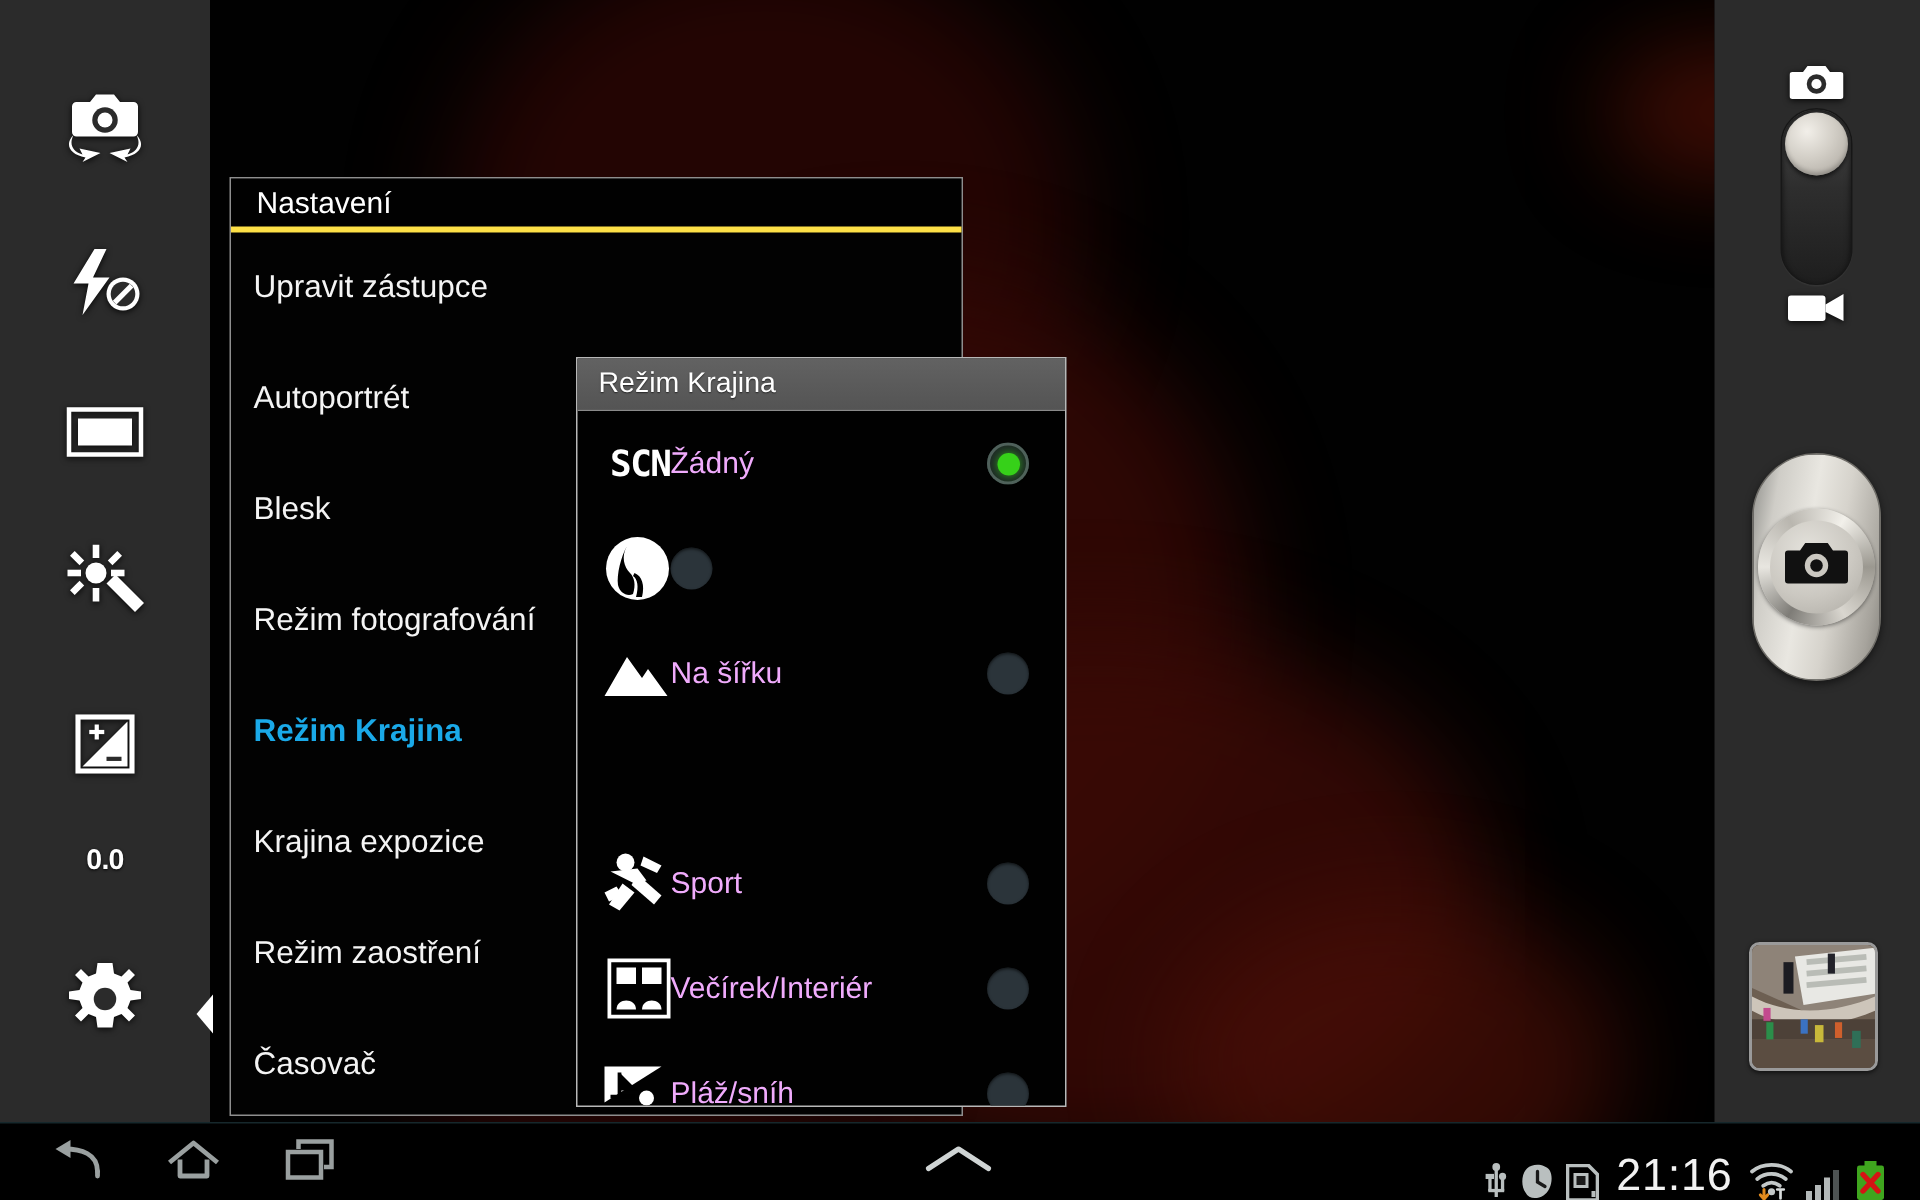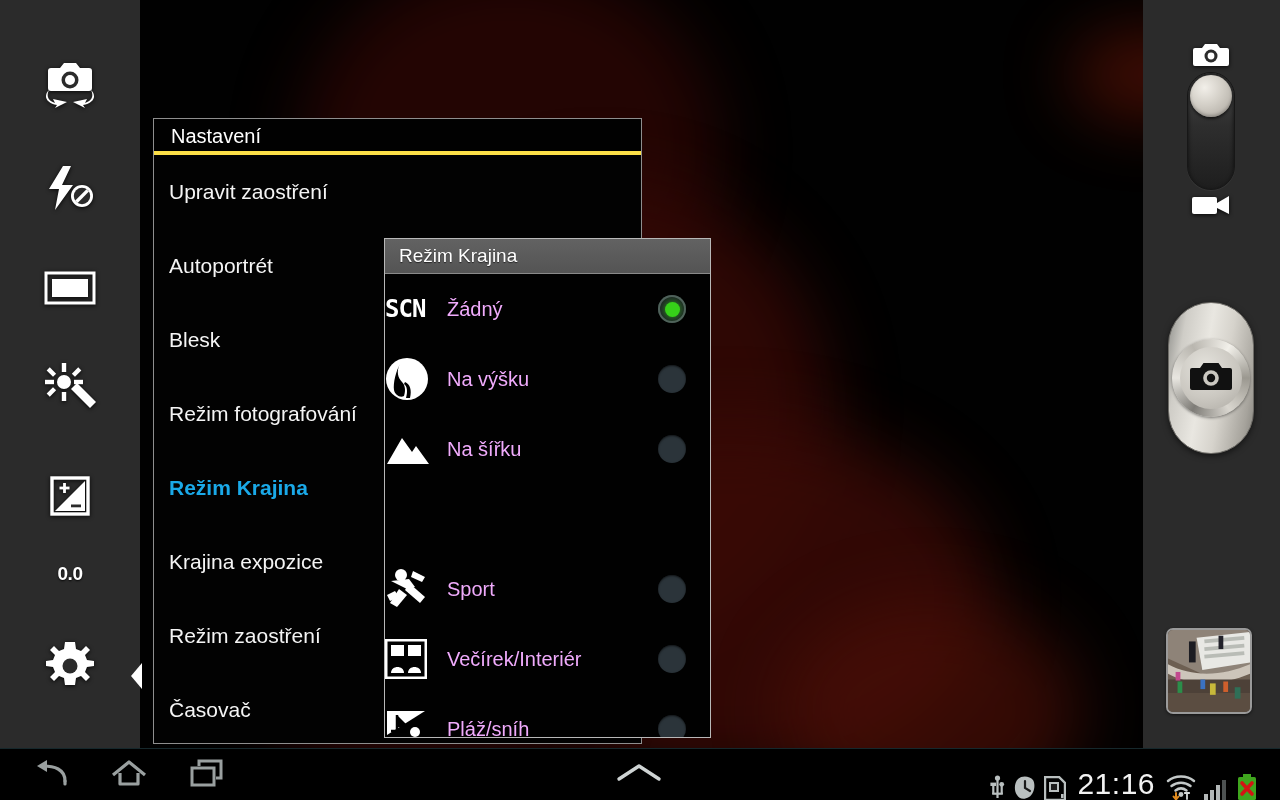--- a/index.html
+++ b/index.html
@@ -135,21 +135,21 @@
     border-bottom:1px solid #8a8a8a;
     text-shadow:0 1px 1px rgba(0,0,0,.6);
   }
   #scene-list { position:relative; height:463px; }
   .scene-item {
     position:absolute; left:0; width:100%; height:70px;
     display:flex; align-items:center; cursor:pointer;
   }
   .scene-ico {
     width:62px; min-width:62px; display:flex;
-    align-items:center; justify-content:flex-start;
+    align-items:center; justify-content:flex-end;
   }
   .scene-lbl {
     flex:1 1 auto; color:#f0abfc; font-size:20px; white-space:nowrap;
   }
   .scene-radio {
     width:28px; height:28px; min-width:28px; border-radius:50%;
     margin-right:24px;
     background:#2b343a;
     box-shadow:inset 0 1px 2px rgba(0,0,0,.6);
     display:flex; align-items:center; justify-content:center;
@@ -359,21 +359,21 @@
         </g>
       </svg>
     </div>
 
   </div>
 
   <div id="settings-panel">
     <div id="settings-title">Nastavení</div>
     <div id="settings-list">
       <div class="set-item" style="top:0px">
-          <span>Upravit zaostření</span>
+          <span>Upravit zástupce</span>
         </div>
       <div class="set-item" style="top:74px">
           <span>Autoportrét</span>
         </div>
       <div class="set-item" style="top:148px">
           <span>Blesk</span>
         </div>
       <div class="set-item" style="top:222px">
           <span>Režim fotografování</span>
         </div>
@@ -407,21 +407,20 @@
       </div>
 
       <div class="scene-item" style="top:70px">
         <span class="scene-ico">
           <svg width="44" height="44" viewBox="0 0 44 44">
             <circle cx="22" cy="22" r="21" fill="#ffffff"></circle>
             <path d="M15 7 C11 14 13 21 17 25 C20 28 21 33 19 39 C15 41 10 38 9 33 C8 26 11 14 15 7 Z" fill="#000000"></path>
             <path d="M20 25 C25 27 27 33 25 41 L21 41 C23 34 22 29 19 27 Z" fill="#000000"></path>
           </svg>
         </span>
-        <span class="scene-lbl">Na výšku</span>
         <span class="scene-radio"></span>
       </div>
 
       <div class="scene-item" style="top:140px">
         <span class="scene-ico">
           <svg width="46" height="34" viewBox="0 0 46 34">
             <path d="M2 32 L17 6 L27 20 L31 14 L44 32 Z" fill="#ffffff"></path>
           </svg>
         </span>
         <span class="scene-lbl">Na šířku</span>

